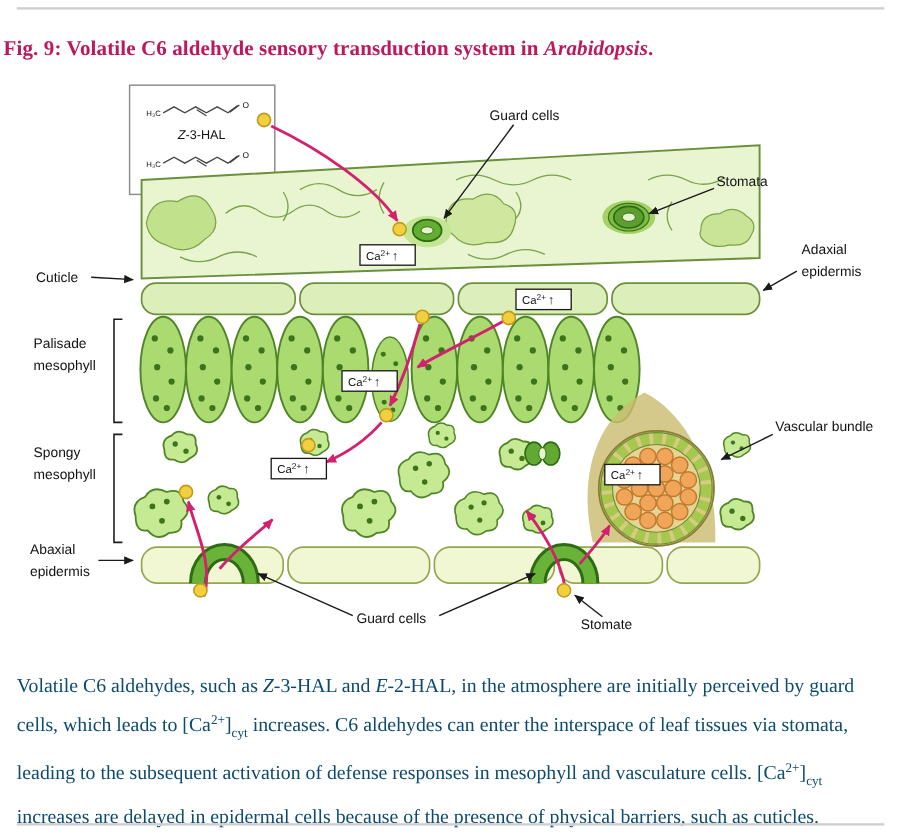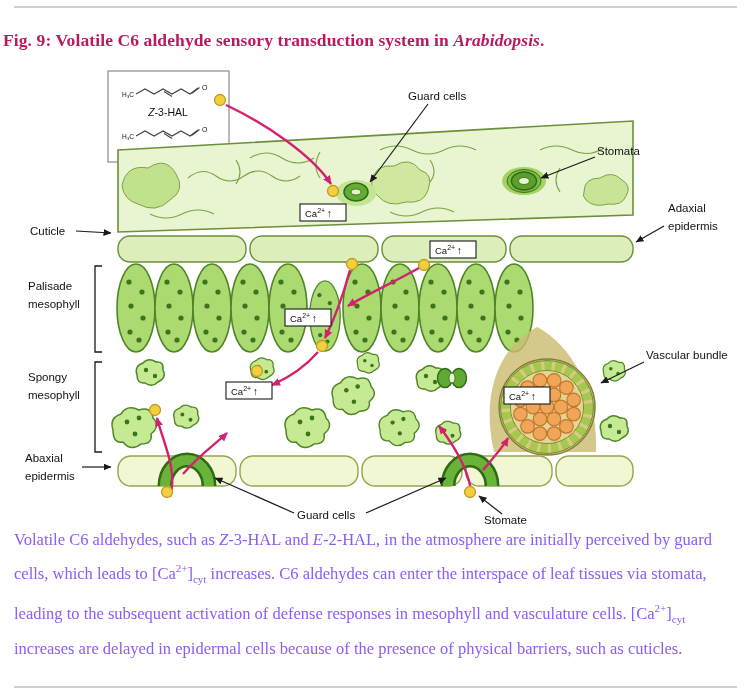--- a/index.html
+++ b/index.html
@@ -3,21 +3,21 @@
 <meta charset="utf-8">
 <style>
   * { margin:0; padding:0; box-sizing:border-box; }
   html,body { width:750px; height:695px; }
   body { position:relative; background:#ffffff; font-family:"Liberation Serif", serif; overflow:hidden; }
   .rule { position:absolute; left:14px; width:723px; height:2px; background:#cfcfcf; }
   .rule-top { top:6px; }
   .rule-bottom { top:686px; }
   .title { position:absolute; left:3px; top:30px; width:724px; font-size:17.5px; font-weight:bold; color:#be185d; letter-spacing:0.1px; }
   .title i { font-style:italic; }
-  .caption { position:absolute; left:14px; top:525px; width:726px; font-size:16.5px; line-height:29px; color:#8b5cf6; }
+  .caption { position:absolute; left:14px; top:557px; width:726px; font-size:16.5px; line-height:29px; color:#0c4a6e; }
   .caption i { font-style:italic; }
   .caption sup, .caption sub { font-size:11px; }
   svg.diagram { position:absolute; left:0; top:0; }
   svg text { font-family:"Liberation Sans", sans-serif; fill:#111; }
 </style>
 </head>
 <body>
 
 <div class="rule rule-top"></div>
 

